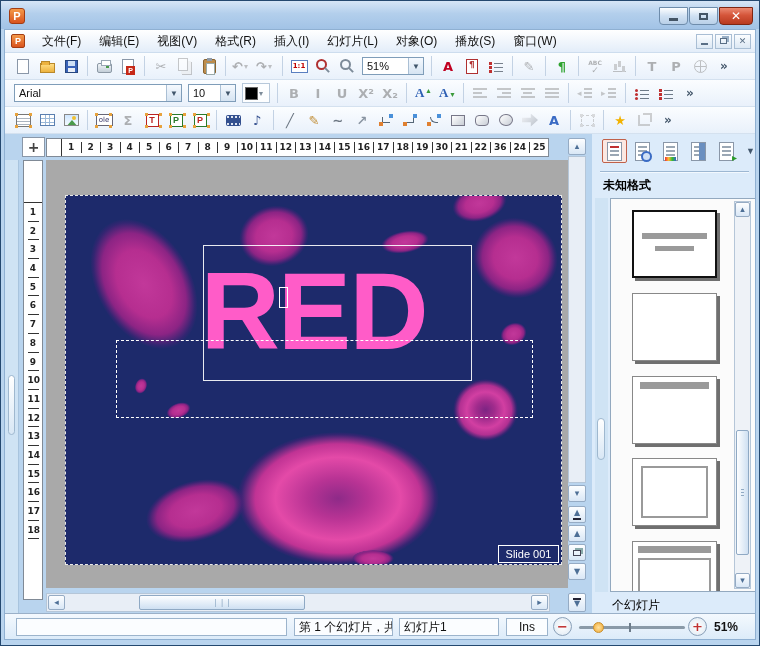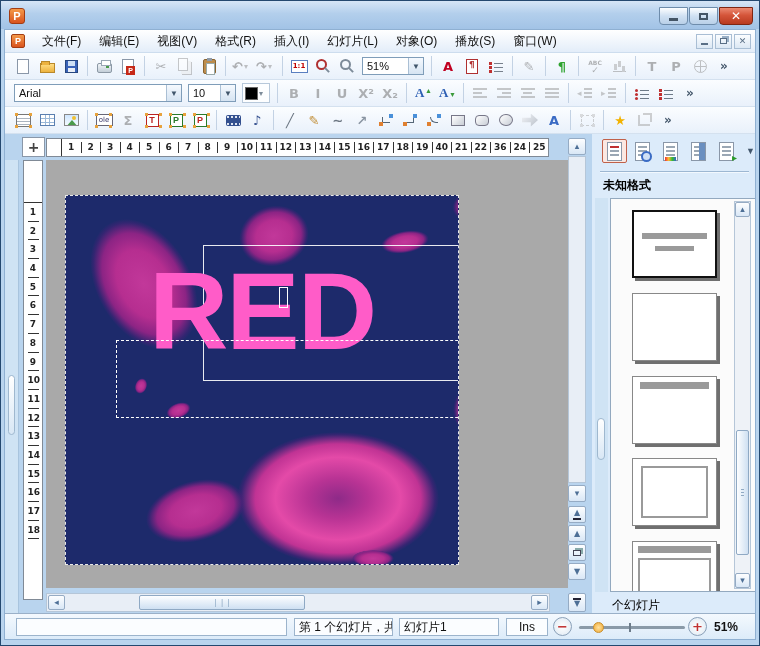--- a/index.html
+++ b/index.html
@@ -139,21 +139,21 @@
   .hruler { position:absolute; left:41px; top:4px; width:503px; height:19px; background:#fff; border:1px solid #808a96; display:flex; align-items:center; overflow:hidden; }
   .hlead { width:15px; flex:0 0 auto; height:100%; border-right:1px solid #333; }
   .hcell { width:19.5px; flex:0 0 auto; text-align:center; font:bold 9px/19px "DejaVu Sans",sans-serif; color:#222; border-right:1px solid #333; height:11px; line-height:11px; }
   .vruler { position:absolute; left:18px; top:26px; width:20px; height:440px; background:#fff; border:1px solid #808a96; }
   .vlead { height:42px; border-bottom:1px solid #333; }
   .vcell { height:18.7px; text-align:center; font:bold 9px/18px "DejaVu Sans",sans-serif; color:#222; border-bottom:1px solid #333; width:11px; margin:0 auto; }
 
   .canvas { position:absolute; left:41px; top:26px; width:522px; height:428px; background:#a9a9a9; overflow:hidden; }
 
   
-  .slide { position:absolute; left:19px; top:35px; width:394px; height:370px; background:var(--slide-bg,#1d2a6b); border:1px dashed #e8e8e8; overflow:hidden; }
+  .slide { position:absolute; left:19px; top:35px; width:497px; height:370px; background:var(--slide-bg,#1d2a6b); border:1px dashed #e8e8e8; overflow:hidden; }
   .cell, .donut { position:absolute; border-radius:50%; }
   .cell { background:radial-gradient(closest-side,#c2389a 0%,#b62e90 52%,#8c2484 78%,rgba(80,32,122,.45) 94%,rgba(29,42,107,0) 100%); }
   .donut { background:radial-gradient(closest-side,#7c2483 0%,#a02b8c 28%,#d23fa2 58%,#b23092 80%,rgba(80,32,122,.45) 95%,rgba(29,42,107,0) 100%); }
   .donut.bright { background:radial-gradient(closest-side,#8e2a88 0%,#b83394 30%,#e44aa8 62%,#c03394 82%,rgba(80,32,122,.5) 96%,rgba(29,42,107,0) 100%); }
   .titlebox { position:absolute; left:137px; top:49px; width:269px; height:136px; border:1px solid rgba(255,255,255,.9); }
   .redtitle { position:absolute; left:0; right:0; top:60px; text-align:center; font:bold 110px/1 "Liberation Sans",sans-serif; letter-spacing:-2px; color:var(--pink,#ff5cc8); }
   .bloodtitle { position:absolute; left:0; right:0; top:152px; text-align:center; text-indent:16px; font:bold 49px/1 "Liberation Sans",sans-serif; color:var(--pink,#ff5cc8); }
   .cursorbox { position:absolute; left:213px; top:91px; width:9px; height:21px; border:1px solid #fff; }
   .dashsel { position:absolute; left:50px; top:144px; width:417px; height:78px; border:1px dashed #fff; }
   .medbox { position:absolute; left:132px; top:200px; width:253px; height:39px; border:1px solid #fff; text-align:center; font:24px/37px "Liberation Sans",sans-serif; color:#fff; }
@@ -508,21 +508,21 @@
           <div class="hcell">10</div>
           <div class="hcell">11</div>
           <div class="hcell">12</div>
           <div class="hcell">13</div>
           <div class="hcell">14</div>
           <div class="hcell">15</div>
           <div class="hcell">16</div>
           <div class="hcell">17</div>
           <div class="hcell">18</div>
           <div class="hcell">19</div>
-          <div class="hcell">40</div>
+          <div class="hcell">30</div>
           <div class="hcell">21</div>
           <div class="hcell">22</div>
           <div class="hcell">36</div>
           <div class="hcell">24</div>
           <div class="hcell">25</div>
         </div>
       <div class="vruler" id="vruler">
           <div class="vlead"></div>
           <div class="vcell">1</div>
           <div class="vcell">2</div>

